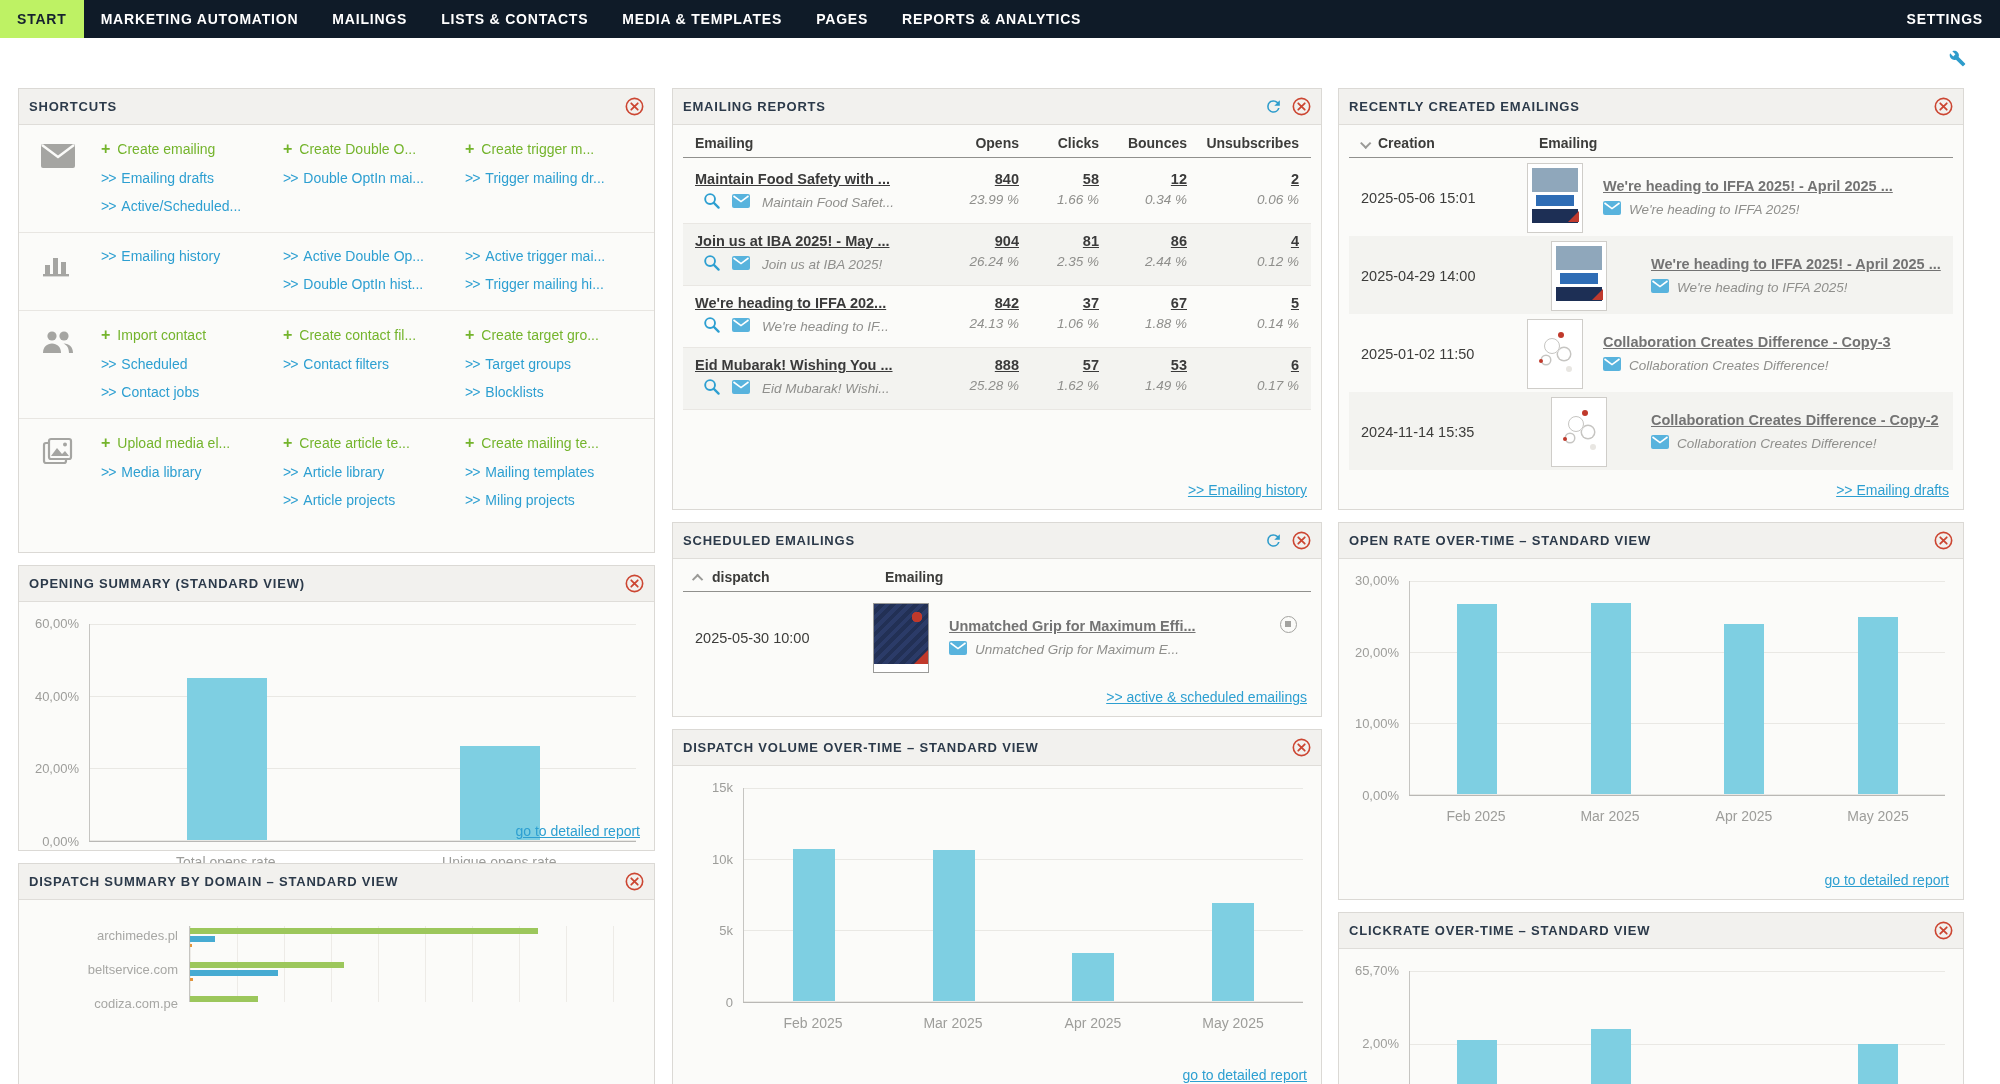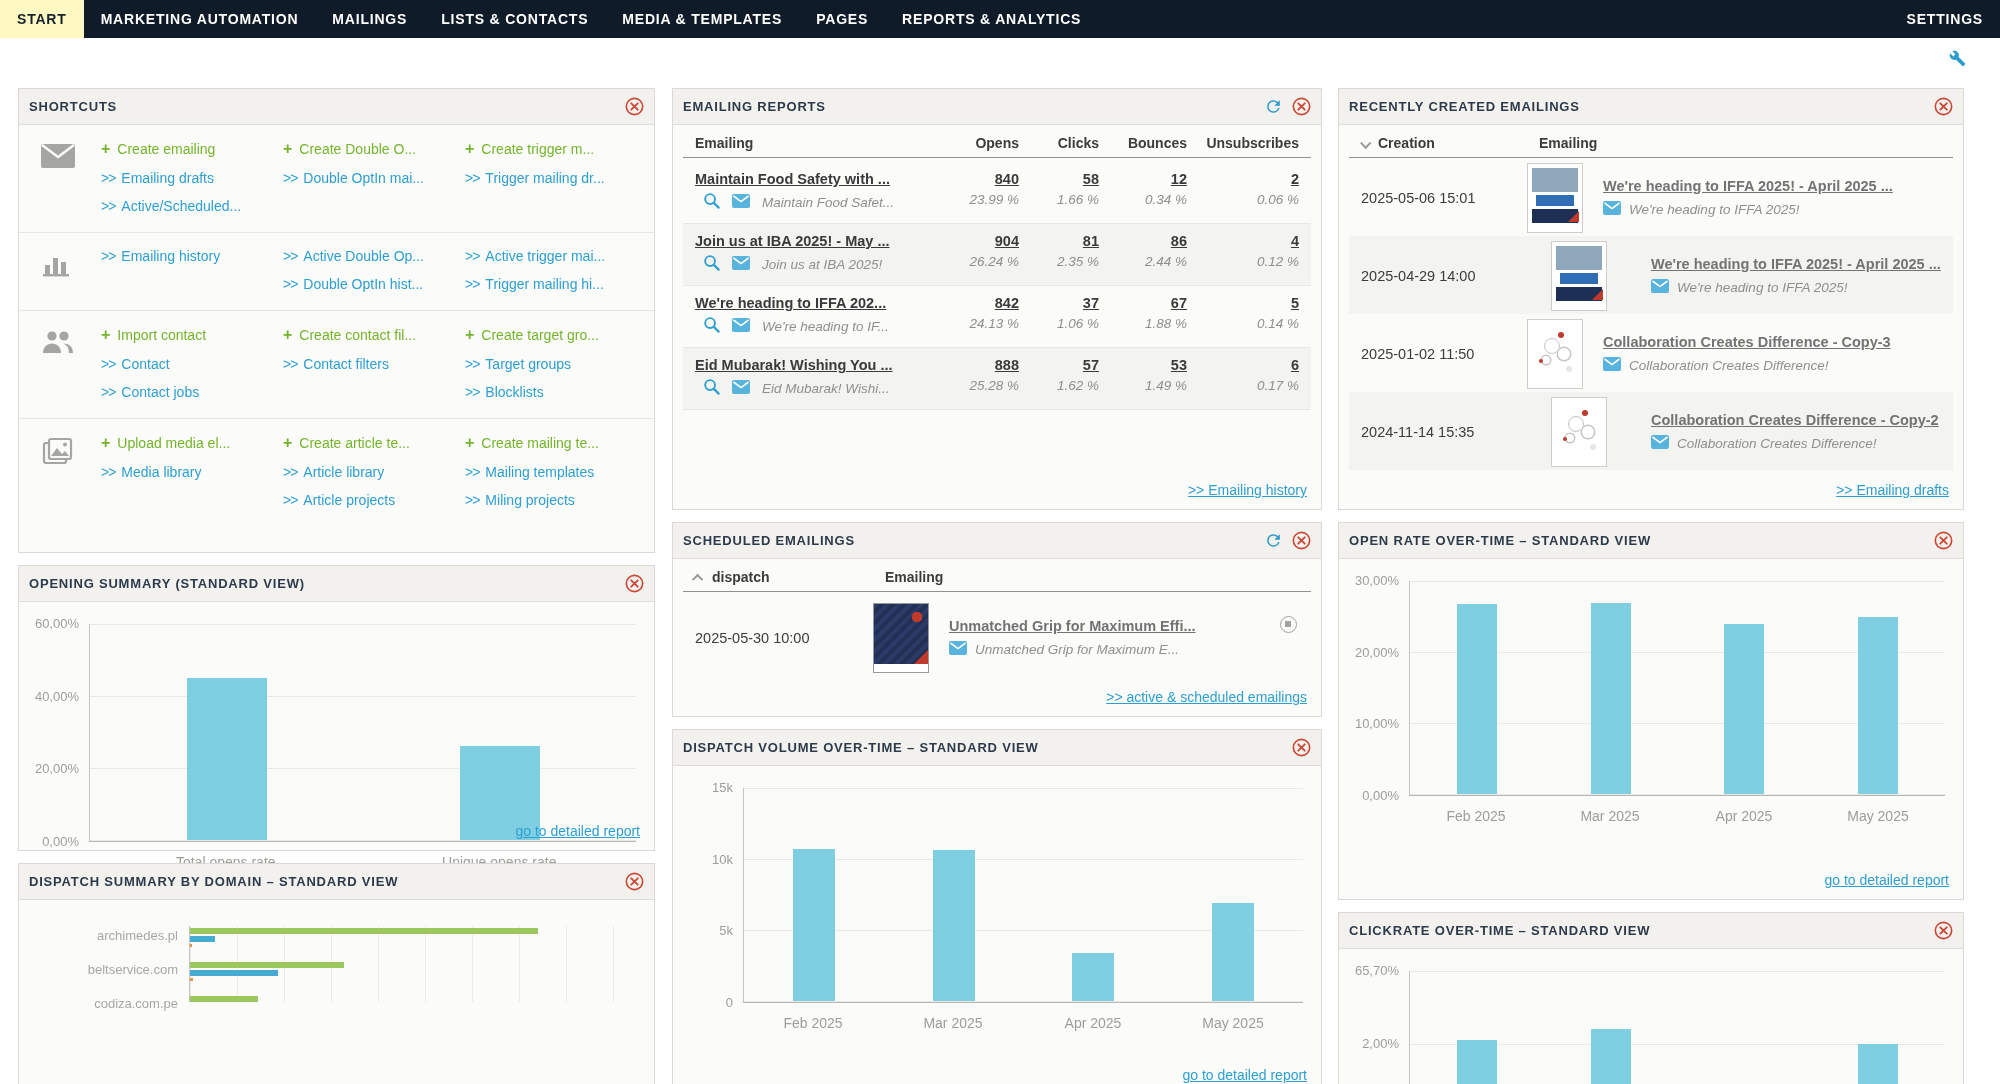--- a/index.html
+++ b/index.html
@@ -4,21 +4,21 @@
 <title>START</title>
 <style>
   *{box-sizing:border-box;margin:0;padding:0;}
   html,body{width:2000px;height:1084px;overflow:hidden;background:#ffffff;
     font-family:"Liberation Sans",sans-serif;color:#3a3a38;}
   
   .nav{position:absolute;left:0;top:0;width:2000px;height:38px;background:#0f1b28;
     display:flex;align-items:stretch;}
   .nav-item{display:flex;align-items:center;padding:0 17px;color:#ffffff;
     font-size:14px;font-weight:700;letter-spacing:.8px;cursor:pointer;white-space:nowrap;}
-  .nav-item.active{background:#fef9c3;color:#16222f;}
+  .nav-item.active{background:#bef264;color:#16222f;}
   .nav-spacer{flex:1;}
   .wrench{position:absolute;top:50px;right:34px;width:17px;height:17px;cursor:pointer;}
   
   .col{position:absolute;top:88px;}
   #col-left{left:18px;width:637px;}
   #col-mid{left:672px;width:650px;}
   #col-right{left:1338px;width:626px;}
   
   .panel{position:relative;background:#fbfbf9;border:1px solid #dbd9d5;margin-bottom:12px;}
   .panel-h{height:36px;background:#f2f1ee;border-bottom:1px solid #dfddd9;
@@ -202,21 +202,21 @@
           <span class="sc-ico">
             <svg width="34" height="26" viewBox="0 0 34 26">
               <circle cx="11" cy="7" r="4.6" fill="#a5a5a2"></circle>
               <circle cx="23" cy="7" r="4.6" fill="#a5a5a2"></circle>
               <path d="M2 24c0-6 4-9.5 9-9.5s9 3.5 9 9.5z" fill="#a5a5a2"></path>
               <path d="M20 14c4.4.4 8 3.6 8 9.9h4c0-6-4-9.5-9-9.5z" fill="#a5a5a2"></path>
             </svg>
           </span>
           <div class="sc-col">
             <div class="sc-line create"><span class="plus">+</span><span>Import contact</span></div>
-            <div class="sc-line link"><span class="arr">&gt;&gt;</span><span>Contact</span></div>
+            <div class="sc-line link"><span class="arr">&gt;&gt;</span><span>Scheduled</span></div>
             <div class="sc-line link"><span class="arr">&gt;&gt;</span><span>Contact jobs</span></div>
           </div>
           <div class="sc-col">
             <div class="sc-line create"><span class="plus">+</span><span>Create contact fil...</span></div>
             <div class="sc-line link"><span class="arr">&gt;&gt;</span><span>Contact filters</span></div>
           </div>
           <div class="sc-col">
             <div class="sc-line create"><span class="plus">+</span><span>Create target gro...</span></div>
             <div class="sc-line link"><span class="arr">&gt;&gt;</span><span>Target groups</span></div>
             <div class="sc-line link"><span class="arr">&gt;&gt;</span><span>Blocklists</span></div>

